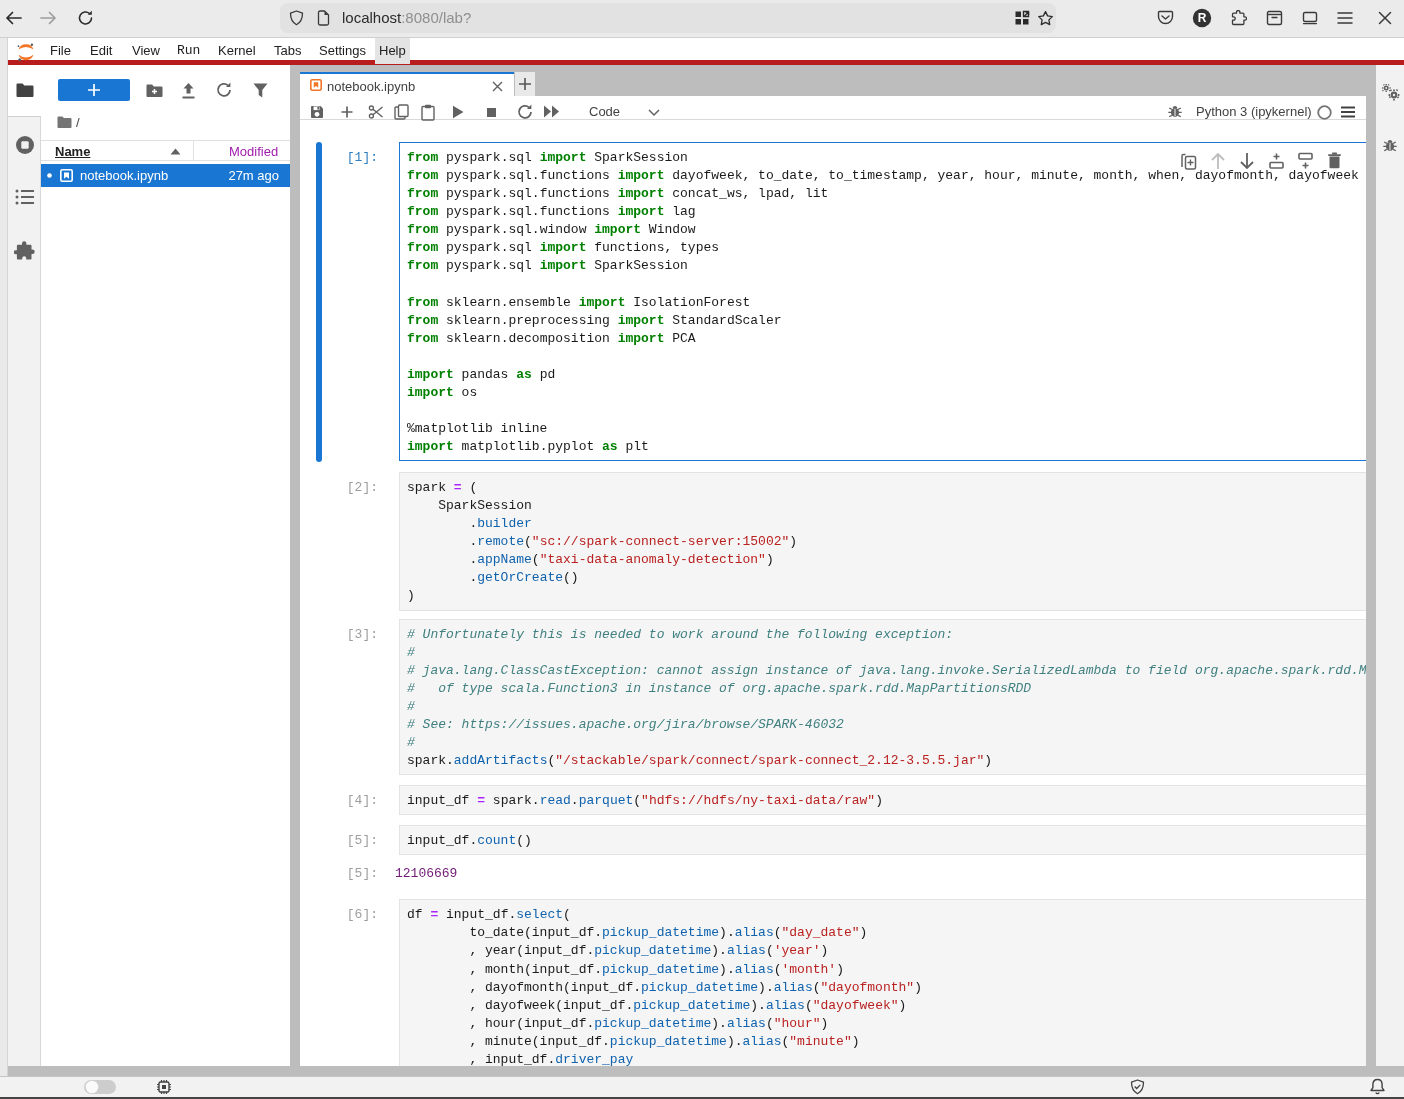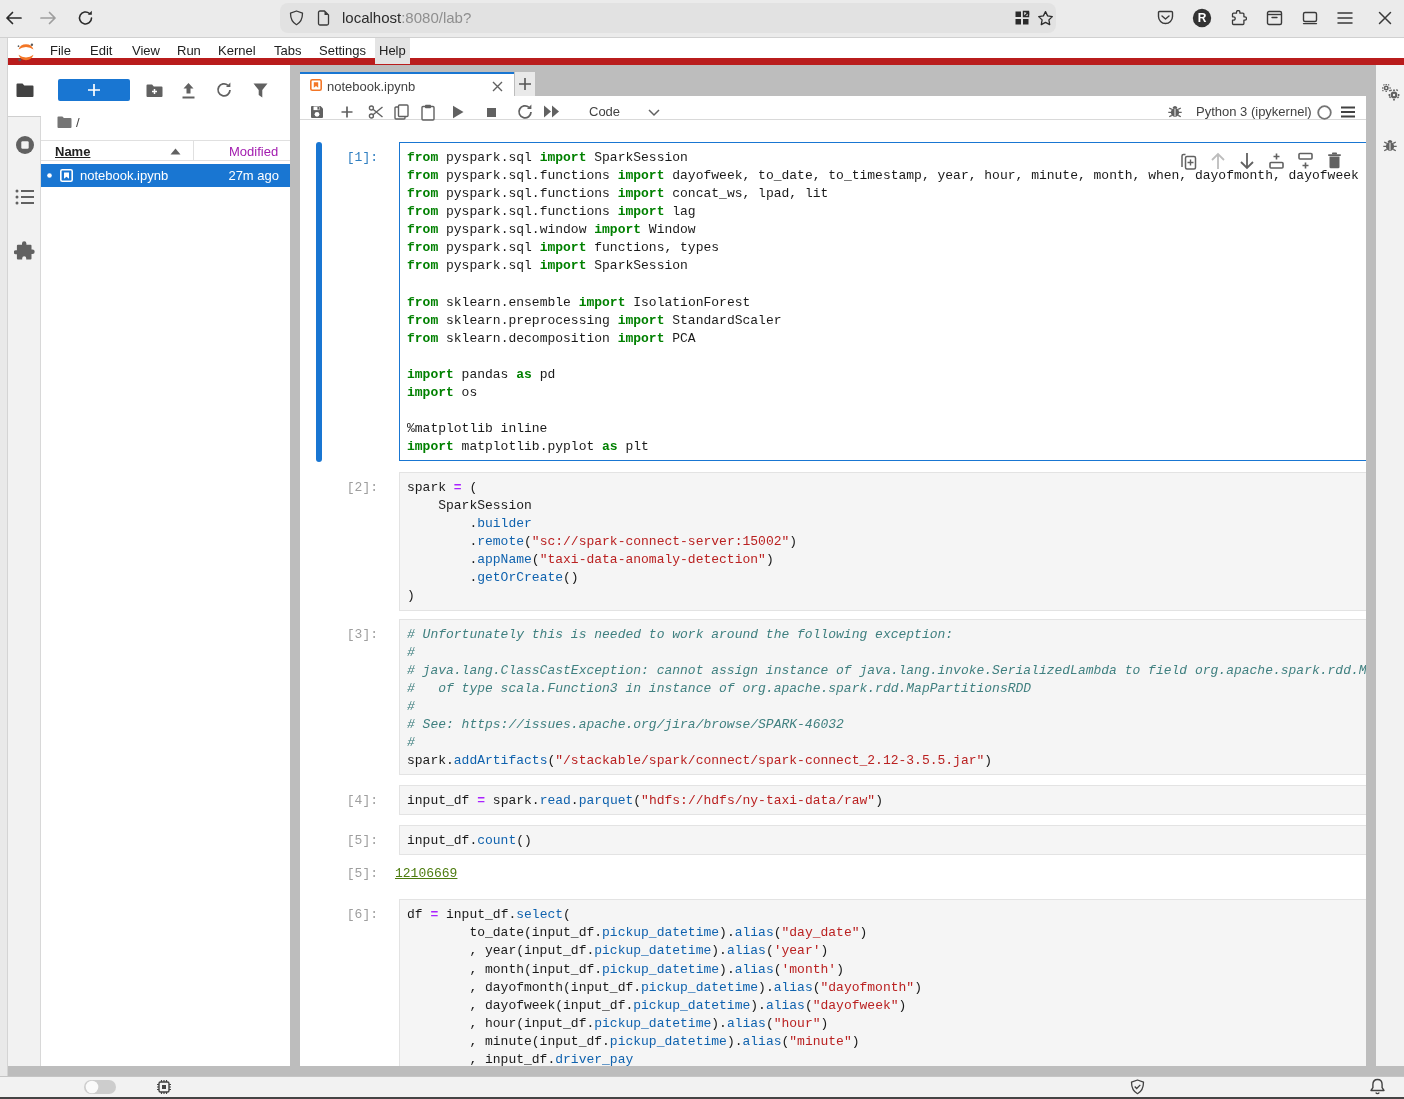--- a/index.html
+++ b/index.html
@@ -12,21 +12,21 @@
 #chrome { position:absolute; left:0; top:0; width:1404px; height:38px;
   background:#ebebeb; border-bottom:1px solid #d0d0d0; }
 #urlbar { position:absolute; left:280px; top:3px; width:776px; height:30px;
   background:#e2e2e2; border-radius:8px; }
 #urltext { position:absolute; left:342px; top:9px; font-size:15px; color:#2b2b2b; }
 #urltext .dim { color:#8f8f8f; }
 
 
 #page { position:absolute; left:0; top:38px; width:1404px; height:1061px; background:#fff; }
 #menubar { position:absolute; left:8px; top:0; width:1396px; height:27px; background:#fff;
-  border-bottom:7px solid #b91c1c; }
+  border-bottom:5px solid #b91c1c; }
 .menuitem { position:absolute; top:0; height:26px; line-height:26px; font-size:13px; color:#212121; }
 #leftedge { position:absolute; left:0; top:0; width:8px; height:1038px; background:#e9e9e9;
   border-right:1px solid #d4d4d4; }
 #activitybar { position:absolute; left:8px; top:26.5px; width:33px; height:1001.5px; background:#f2f2f2;
   border-right:1px solid #d8d8d8; }
 #activetile { position:absolute; left:8px; top:26.5px; width:33px; height:52.3px; background:#fff;
   border-bottom:1px solid #cfcfcf; }
 #filepanel { position:absolute; left:41px; top:26.5px; width:249px; height:1001.5px; background:#fff; }
 #splitter { position:absolute; left:290px; top:26.5px; width:10px; height:1001.5px; background:#bdbdbd; }
 #rightstrip { position:absolute; left:1366px; top:26.5px; width:10px; height:1001.5px; background:#bdbdbd; }
@@ -129,21 +129,21 @@
     <svg class="ic" style="left:8px;top:3.5px;" width="20" height="20" viewBox="0 0 20 20">
       <path d="M2.5 7.6 A 7.9 7.9 0 0 1 17.5 7.6 A 12.2 12.2 0 0 0 2.5 7.6 Z" fill="#f37626"></path>
       <path d="M2.5 12.8 A 7.9 7.9 0 0 0 17.5 12.8 A 12.2 12.2 0 0 1 2.5 12.8 Z" fill="#f37626"></path>
       <circle cx="15.9" cy="2.7" r="1.2" fill="#5a5a5a"></circle>
       <circle cx="3.8" cy="17.7" r="1.55" fill="#5a5a5a"></circle>
       <circle cx="2.5" cy="4.2" r="0.85" fill="#5a5a5a"></circle>
     </svg>
     <span class="menuitem" style="left:42px;">File</span>
     <span class="menuitem" style="left:82px;">Edit</span>
     <span class="menuitem" style="left:124px;">View</span>
-    <span class="menuitem" style="left:169px;">Run</span>
+    <span class="menuitem" style="left:169px;font-family:Liberation Mono, monospace;">Run</span>
     <span class="menuitem" style="left:210px;">Kernel</span>
     <span class="menuitem" style="left:266px;">Tabs</span>
     <span class="menuitem" style="left:311px;">Settings</span>
     <span class="menuitem" style="left:367px; padding:0 4px; background:#e4e4e4;">Help</span>
   </div>
   <div id="activitybar"></div>
   <div id="activetile"></div>
   <svg class="ic" style="left:16px;top:44.5px;" width="18" height="15" viewBox="0 0 18 15">
       <path d="M0.5 1.5a1 1 0 0 1 1-1h5l1.8 2h8.2a1 1 0 0 1 1 1v9.5a1 1 0 0 1-1 1h-15a1 1 0 0 1-1-1z" fill="#424242"></path>
     </svg>
@@ -321,21 +321,21 @@
     <div class="prompt" style="top:498.2px;">[3]:</div>
     <div class="editor" style="top:491.2px;"><div><span class="c"># Unfortunately this is needed to work around the following exception:</span></div><div><span class="c">#</span></div><div><span class="c"># java.lang.ClassCastException: cannot assign instance of java.lang.invoke.SerializedLambda to field org.apache.spark.rdd.MapPartitionsRDD.f of type scala.Function3</span></div><div><span class="c">#   of type scala.Function3 in instance of org.apache.spark.rdd.MapPartitionsRDD</span></div><div><span class="c">#</span></div><div><span class="c"># See: https://issues.apache.org/jira/browse/SPARK-46032</span></div><div><span class="c">#</span></div><div>spark.<span class="p">addArtifacts</span>(<span class="s">"/stackable/spark/connect/spark-connect_2.12-3.5.5.jar"</span>)</div></div>
 
     <div class="prompt" style="top:664.5px;">[4]:</div>
     <div class="editor" style="top:657.5px;"><div>input_df <span class="o">=</span> spark.<span class="p">read</span>.<span class="p">parquet</span>(<span class="s">"hdfs://hdfs/ny-taxi-data/raw"</span>)</div></div>
 
     <div class="prompt" style="top:704px;">[5]:</div>
     <div class="editor" style="top:697px;"><div>input_df.<span class="p">count</span>()</div></div>
 
     <div class="prompt" style="top:737.7px;">[5]:</div>
-    <div class="mono" style="position:absolute; left:95px; top:737.7px; color:#4d7c0f;text-decoration:underline;">12106669</div>
+    <div class="mono" style="position:absolute; left:95px; top:737.7px; color:#701a75;">12106669</div>
 
     <div class="prompt" style="top:778.8px;">[6]:</div>
     <div class="editor" style="top:771.8px;"><div>df <span class="o">=</span> input_df.<span class="p">select</span>(</div><div>        to_date(input_df.<span class="p">pickup_datetime</span>).<span class="p">alias</span>(<span class="s">"day_date"</span>)</div><div>        , year(input_df.<span class="p">pickup_datetime</span>).<span class="p">alias</span>(<span class="s">'year'</span>)</div><div>        , month(input_df.<span class="p">pickup_datetime</span>).<span class="p">alias</span>(<span class="s">'month'</span>)</div><div>        , dayofmonth(input_df.<span class="p">pickup_datetime</span>).<span class="p">alias</span>(<span class="s">"dayofmonth"</span>)</div><div>        , dayofweek(input_df.<span class="p">pickup_datetime</span>).<span class="p">alias</span>(<span class="s">"dayofweek"</span>)</div><div>        , hour(input_df.<span class="p">pickup_datetime</span>).<span class="p">alias</span>(<span class="s">"hour"</span>)</div><div>        , minute(input_df.<span class="p">pickup_datetime</span>).<span class="p">alias</span>(<span class="s">"minute"</span>)</div><div>        , input_df.<span class="p">driver_pay</span></div></div>
   </div>
 
   <div id="rightstrip"></div>
   <div id="rightbar">
     <svg class="ic" style="left:5px;top:18px;" width="19" height="19" viewBox="0 0 19 19">
       <g fill="#616161">
           <circle cx="13" cy="12" r="3.4"></circle>

